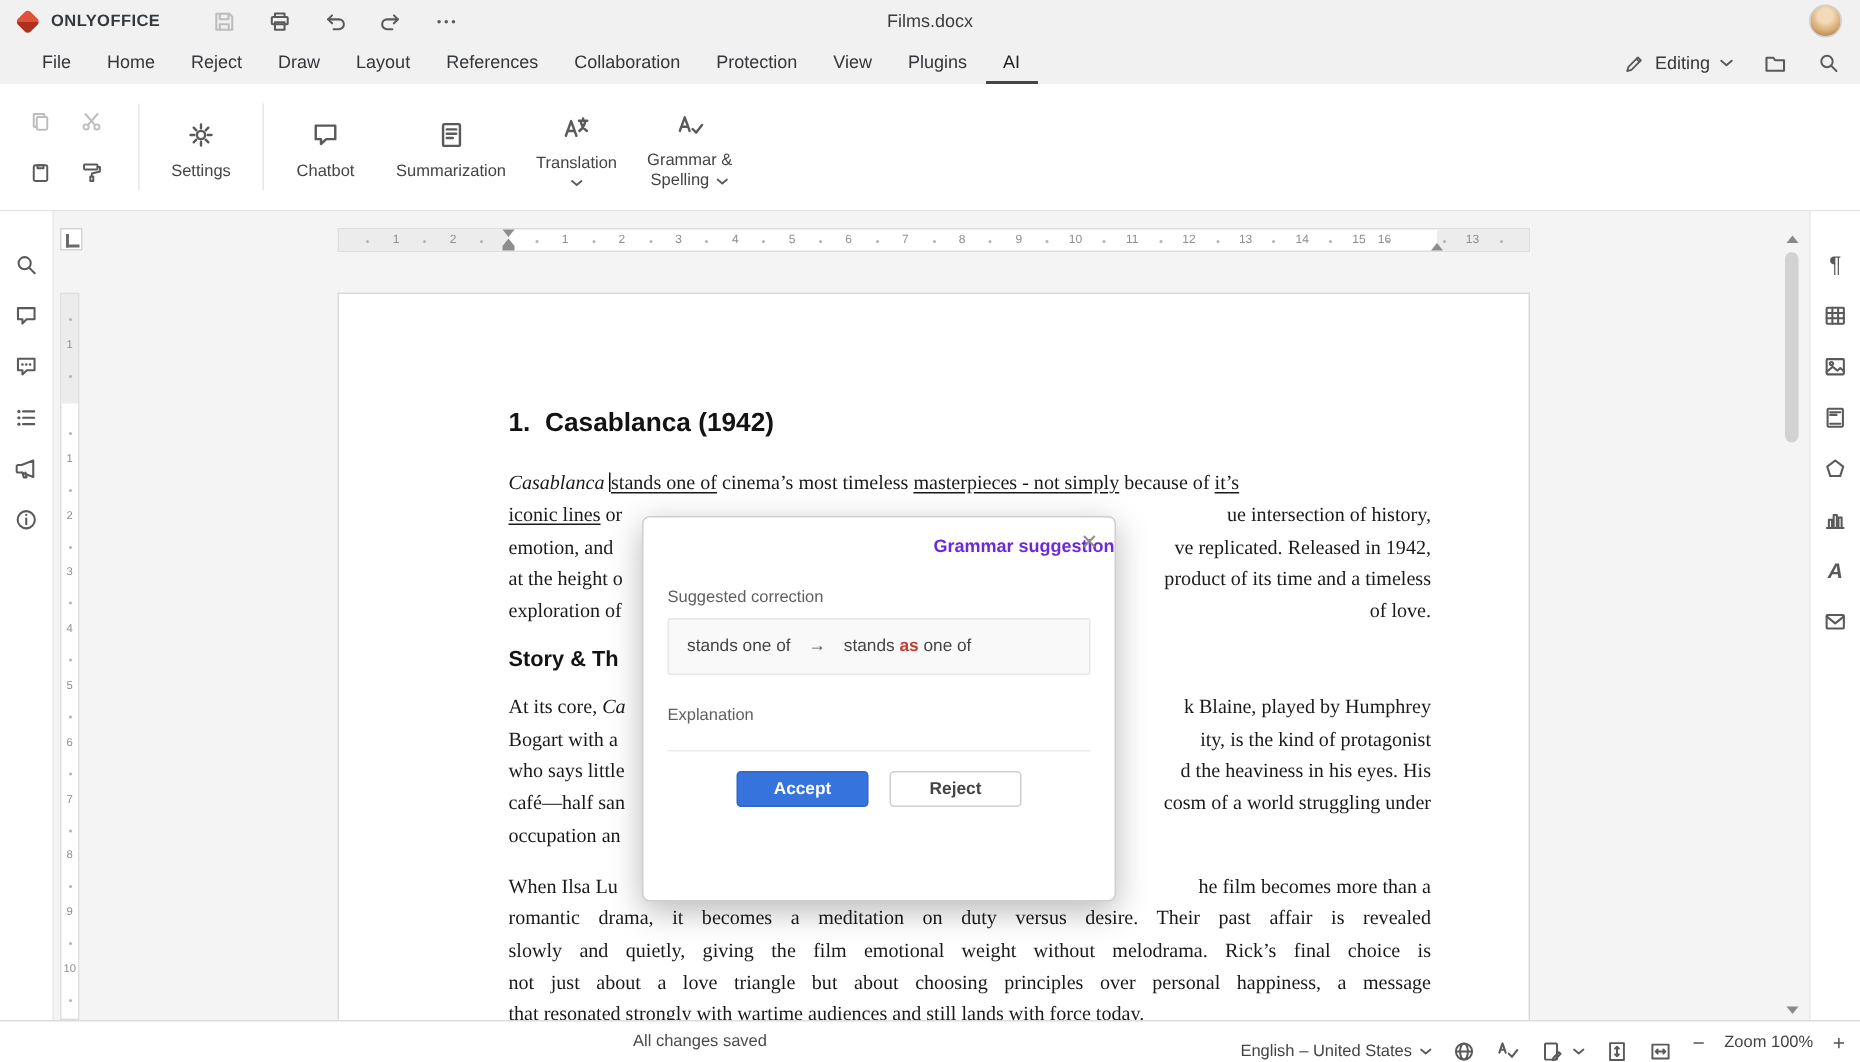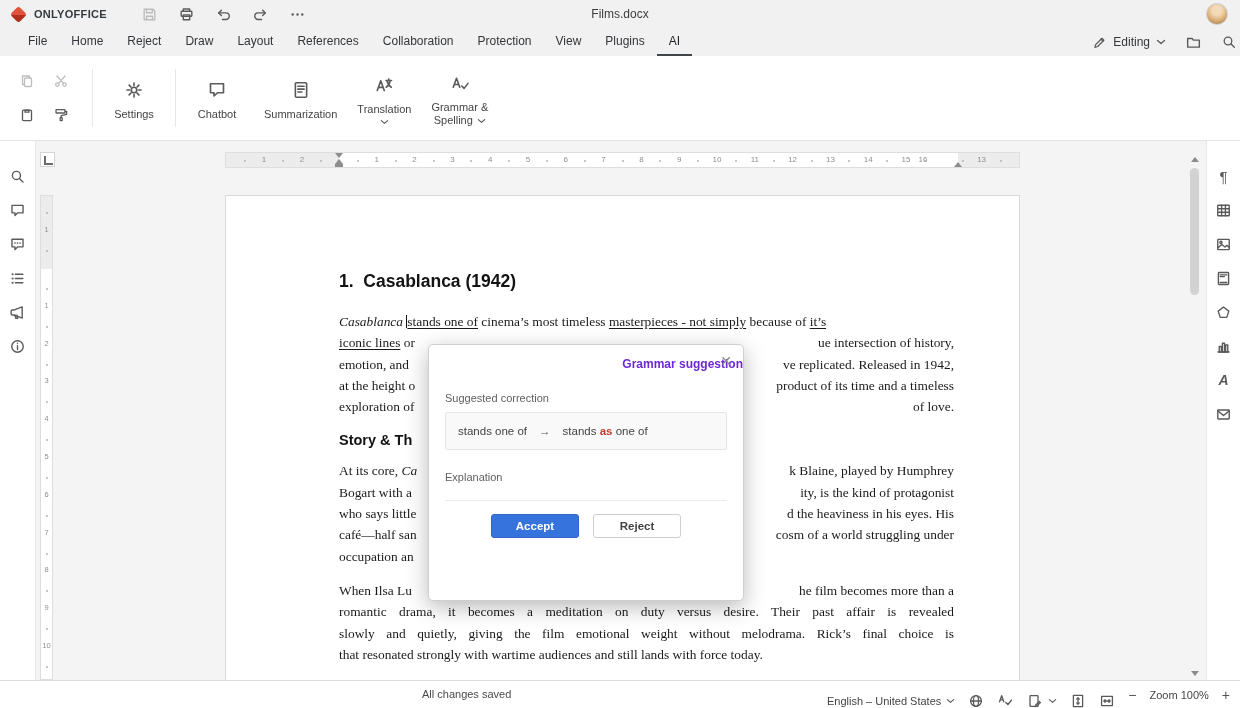--- a/index.html
+++ b/index.html
@@ -15,21 +15,21 @@
   .app-name{font-size:11px;font-weight:700;color:#33393f;margin-left:9px;letter-spacing:.3px;}
   .tb-icons{display:flex;align-items:center;gap:19px;margin-left:34px;}
   .tb-btn{width:18px;height:18px;display:flex;align-items:center;justify-content:center;cursor:pointer;}
   .doc-title{position:absolute;left:0;top:0;width:100%;height:28px;line-height:28px;text-align:center;font-size:12px;color:#3c3c3c;pointer-events:none;}
   .avatar{position:absolute;right:12px;top:3px;width:22px;height:22px;border-radius:50%;background:radial-gradient(circle at 50% 32%,#f2dab8 28%,#d8ab72 62%,#8f6b42);border:1px solid #d0d0d0;box-sizing:border-box;}
 
   
   .menubar{position:absolute;left:0;top:28px;width:1240px;height:28px;background:#f1f1f1;display:flex;align-items:center;padding-left:16px;box-sizing:border-box;}
   .tab{padding:0 12px;height:28px;line-height:27px;font-size:12px;color:#33363a;cursor:pointer;white-space:nowrap;}
   .tab.active{box-shadow:inset 0 -2px 0 #42454a;color:#1f2226;}
-  .menu-right{position:absolute;right:2px;top:0;height:28px;display:flex;align-items:center;gap:18px;}
+  .menu-right{position:absolute;right:12px;top:0;height:28px;display:flex;align-items:center;gap:18px;}
   .mode-btn{display:flex;align-items:center;gap:6px;font-size:12px;color:#33363a;cursor:pointer;}
 
   
   .toolbar{position:absolute;left:0;top:56px;width:1240px;height:85px;background:#ffffff;border-bottom:1px solid #e3e3e3;box-sizing:border-box;display:flex;align-items:center;}
   .clip-group{display:grid;grid-template-columns:18px 18px;grid-template-rows:18px 18px;gap:16px 16px;padding:0 18px 0 18px;}
   .tool-divider{width:1px;height:58px;background:#e7e7e7;margin:0 4px;}
   .big-btn{display:flex;flex-direction:column;align-items:center;justify-content:flex-start;padding:6px 10px 4px;min-width:54px;cursor:pointer;}
   .big-btn .bicon{height:24px;display:flex;align-items:center;justify-content:center;margin-bottom:6px;}
   .big-btn .blabel{font-size:11px;color:#444;line-height:13px;text-align:center;white-space:nowrap;}
   .chev-under{margin-top:3px;}
@@ -417,20 +417,21 @@
         <span class="doc-line split"><span>Bogart with a</span><span>ity, is the kind of protagonist</span></span>
         <span class="doc-line split"><span>who says little</span><span>d the heaviness in his eyes. His</span></span>
         <span class="doc-line split"><span>café—half san</span><span>cosm of a world struggling under</span></span>
         <span class="doc-line split"><span>occupation an</span><span></span></span>
       </div>
 
       <div class="para p3">
         <span class="doc-line split"><span>When Ilsa Lu</span><span>he film becomes more than a</span></span>
         <span class="doc-line just">romantic drama, it becomes a meditation on duty versus desire. Their past affair is revealed</span>
         <span class="doc-line just">slowly and quietly, giving the film emotional weight without melodrama. Rick’s final choice is</span>
+        <span class="doc-line just">not just about a love triangle but about choosing principles over personal happiness, a message</span>
         <span class="doc-line">that resonated strongly with wartime audiences and still lands with force today.</span>
       </div>
     </div>
 
     <div class="dialog">
       <div class="dlg-title">Grammar suggestion</div>
       <span class="dlg-close">✕</span>
       <div class="dlg-body">
         <div class="dlg-label">Suggested correction</div>
         <div class="dlg-box box-correction">

